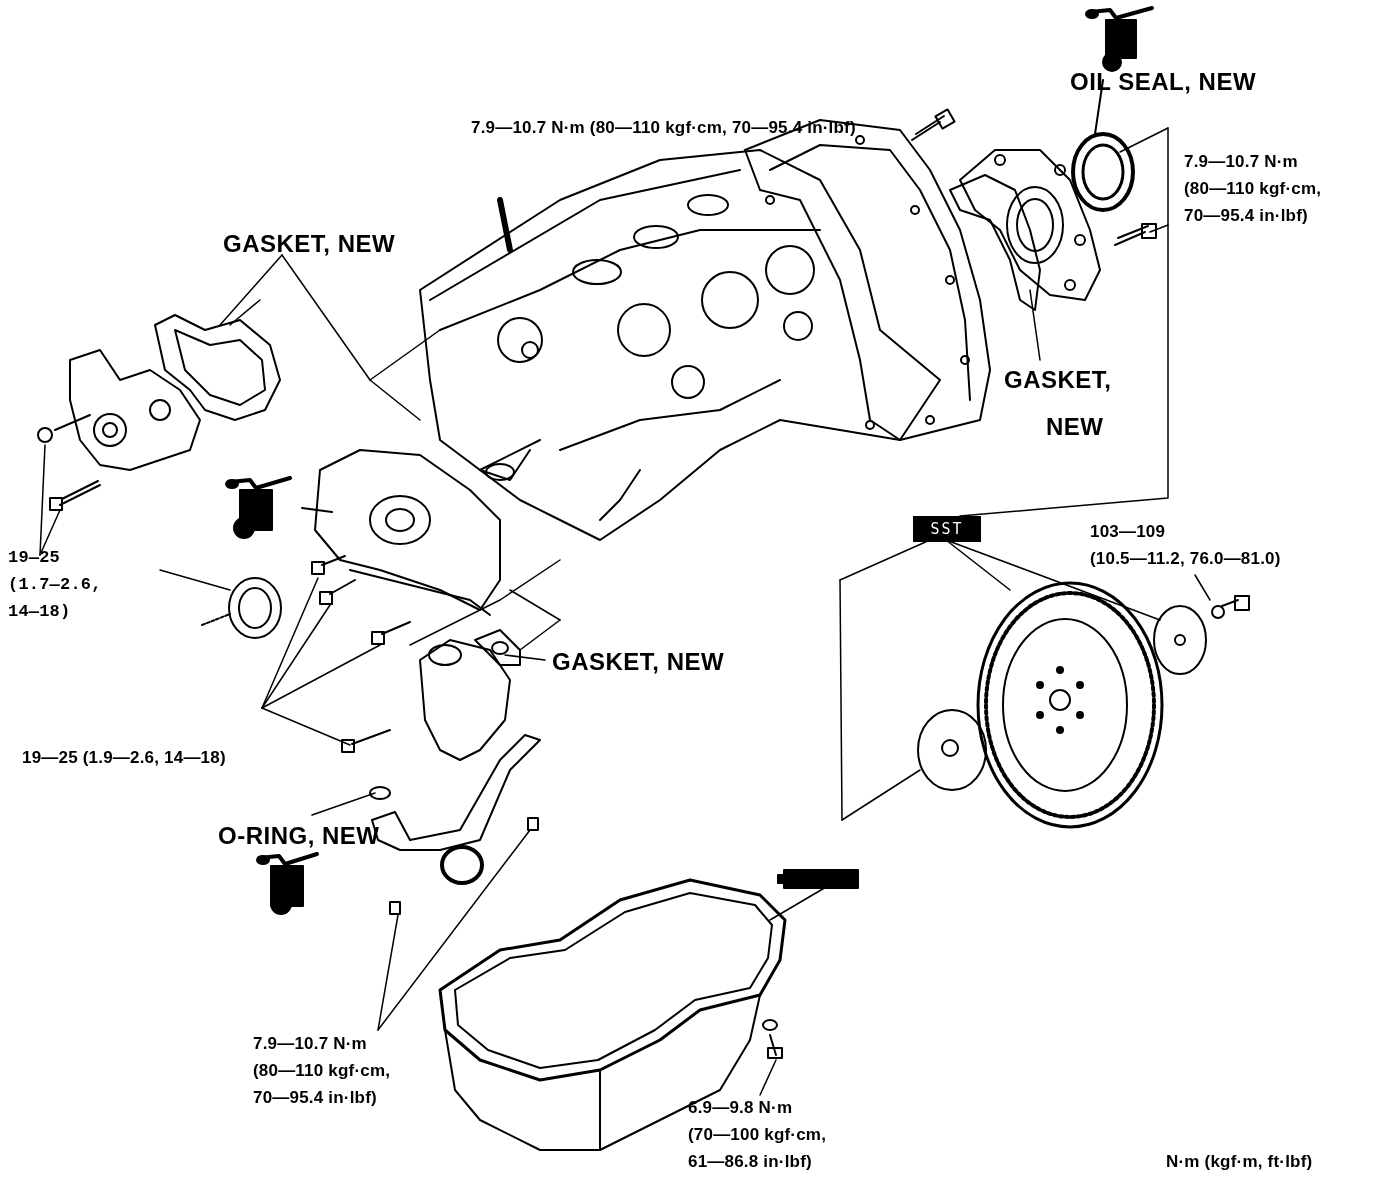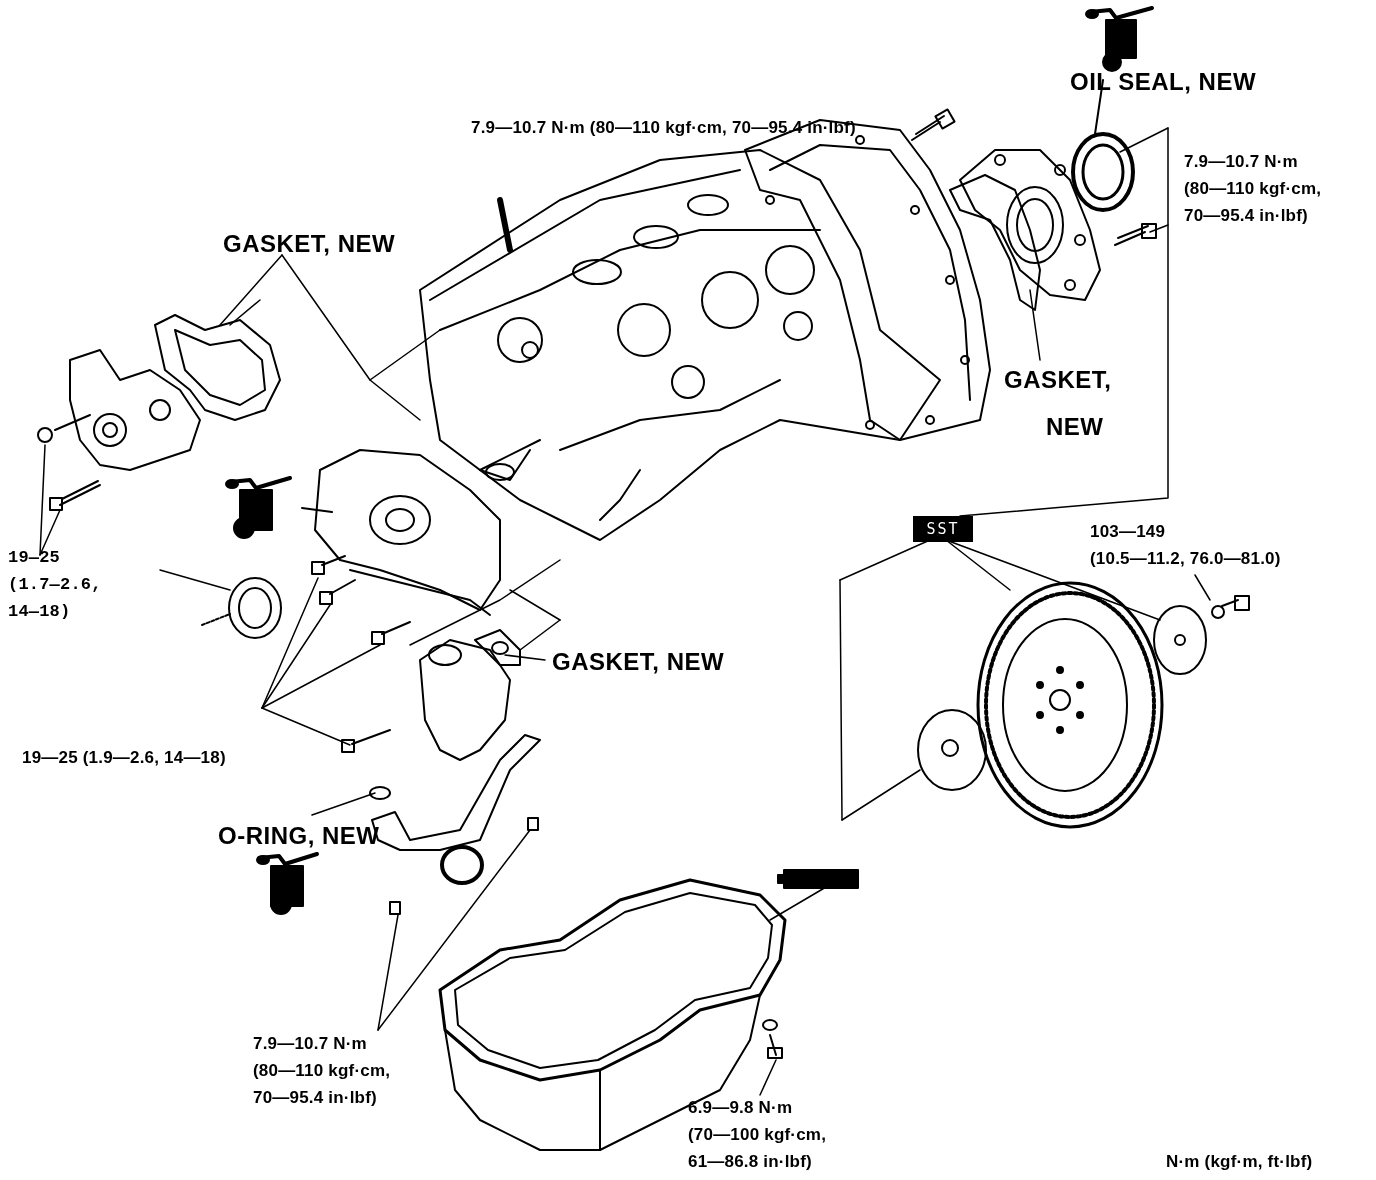--- a/index.html
+++ b/index.html
@@ -1,21 +1,21 @@
 <!DOCTYPE html>
 <html><head>
 <meta charset="utf-8">
 <style>
   html, body { margin:0; padding:0; background:#ffffff; }
   body { width:1376px; height:1180px; position:relative; overflow:hidden; font-family:"Liberation Sans", sans-serif; color:#000; }
   #art { position:absolute; left:0; top:0; width:1376px; height:1180px; }
   .lbl { position:absolute; font-weight:bold; font-size:17px; line-height:27px; white-space:nowrap; letter-spacing:0.2px; }
   .lbl.big { font-size:24px; letter-spacing:0.5px; }
   .lbl div { display:block; }
-  .sst { position:absolute; left:913px; top:516px; width:60px; height:26px; background:#000; color:#fff; font-family:"DejaVu Sans Mono", monospace; font-size:15px; line-height:26px; text-align:center; letter-spacing:2px; }
+  .sst { position:absolute; left:913px; top:516px; width:68px; height:26px; background:#000; color:#fff; font-family:"DejaVu Sans Mono", monospace; font-size:15px; line-height:26px; text-align:center; letter-spacing:2px; }
 </style>
 </head>
 <body>
 
 <svg id="art" viewBox="0 0 1376 1180" xmlns="http://www.w3.org/2000/svg" fill="none" stroke="#000" stroke-width="2" stroke-linejoin="round" stroke-linecap="round">
 
   <g transform="translate(1082,2)">
     <path d="M8 10 L28 8 L34 16 L70 6" stroke-width="4"></path>
     <ellipse cx="10" cy="12" rx="6" ry="4" fill="#000"></ellipse>
     <rect x="24" y="18" width="30" height="38" fill="#000"></rect>
@@ -245,21 +245,21 @@
 <div class="lbl big" style="left:223px; top:230px;">GASKET, NEW</div>
 
 <div class="lbl big" style="left:1004px; top:366px; text-align:center;">
   <div>GASKET,</div>
   <div style="padding-left:34px;margin-top:20px;">NEW</div>
 </div>
 
 <div class="sst">SST</div>
 
 <div class="lbl" style="left:1090px; top:518px;">
-  <div>103—149</div>
+  <div>103—109</div>
   <div>(10.5—11.2, 76.0—81.0)</div>
 </div>
 
 <div class="lbl" style="left:8px; top:544px;font-family:Liberation Mono, monospace;">
   <div>19—25</div>
   <div>(1.7—2.6,</div>
   <div>14—18)</div>
 </div>
 
 <div class="lbl big" style="left:552px; top:648px;">GASKET, NEW</div>

